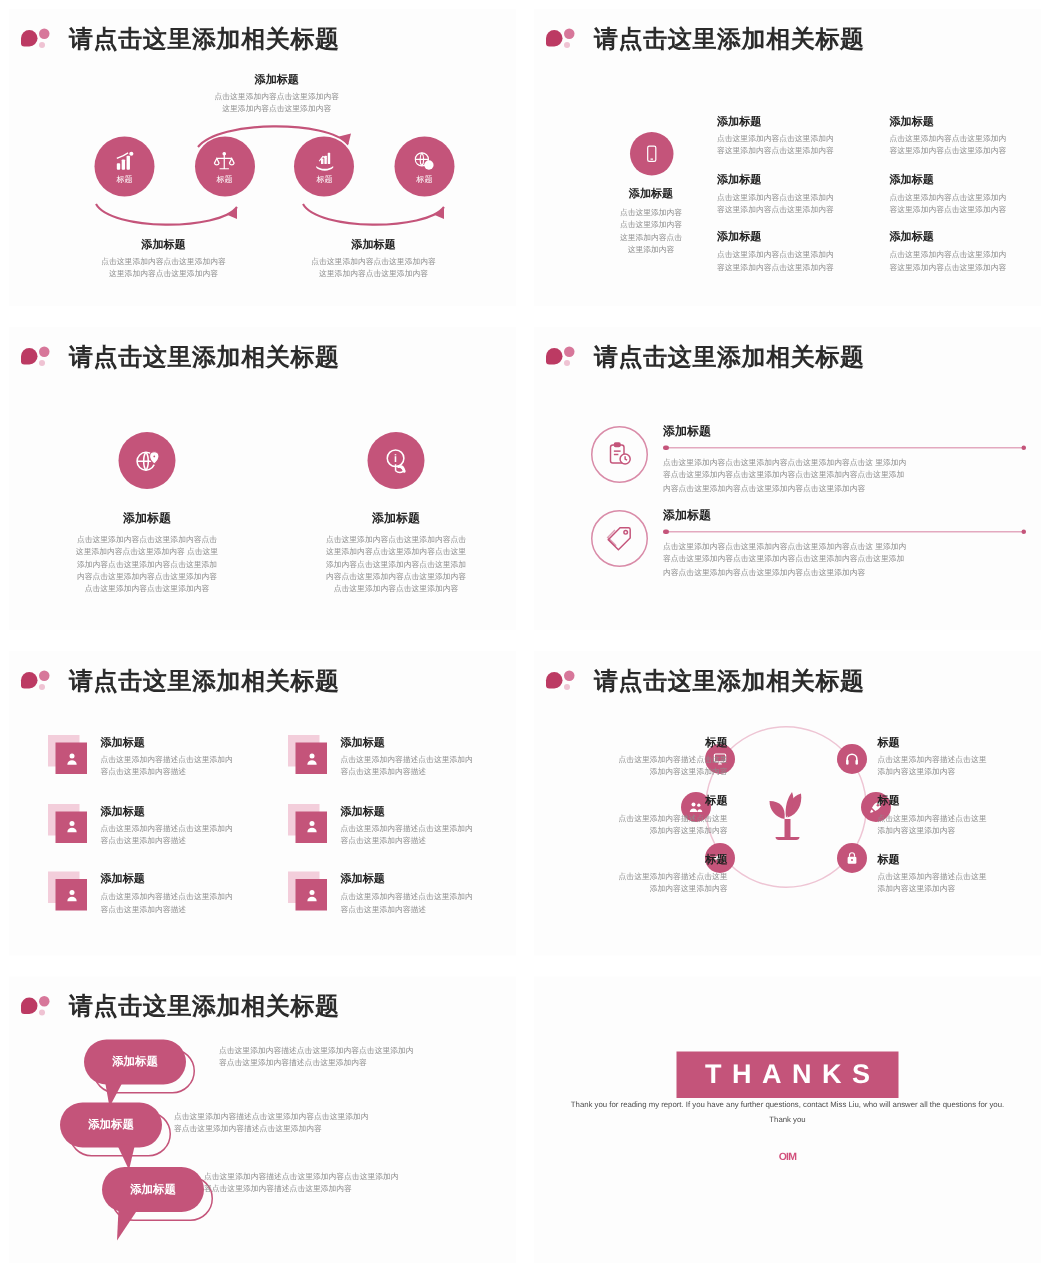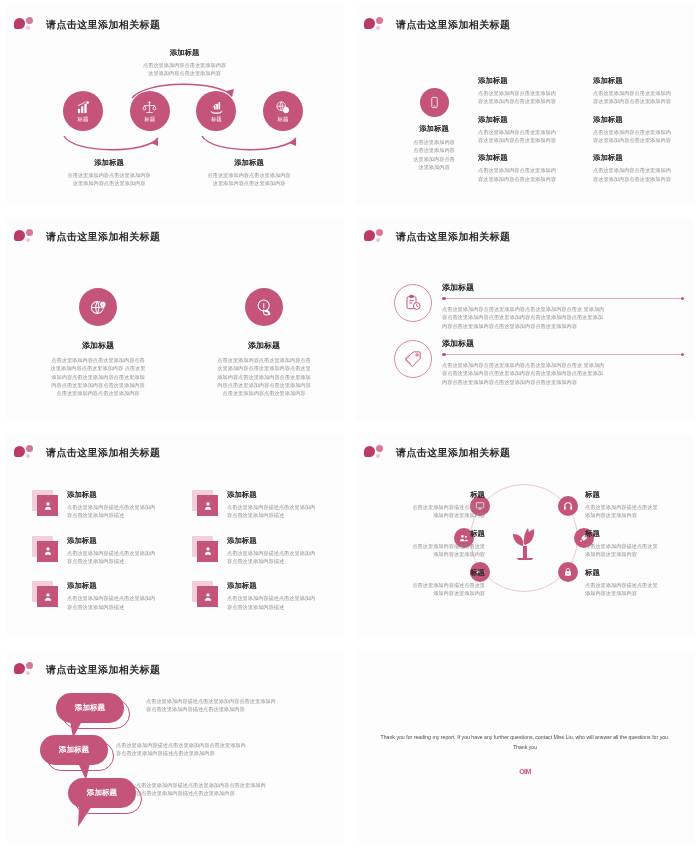--- a/index.html
+++ b/index.html
@@ -26,21 +26,21 @@
     position: absolute;
     left: 6px; top: 6px; right: 6px; bottom: 8px;
     background: #fdfdfd;
   }
   
   .shead { position: absolute; left: 8px; top: 10px; display: flex; align-items: center; gap: 6px; }
   .logo { position: relative; width: 26px; height: 17px; flex: 0 0 26px; }
   .logo .d1 { position: absolute; left: 0; top: 2px; width: 11px; height: 11px; border-radius: 50% 50% 50% 20%; background: #bc3a63; }
   .logo .d2 { position: absolute; left: 12px; top: 1px; width: 7px; height: 7px; border-radius: 50%; background: #d7779a; }
   .logo .d3 { position: absolute; left: 12px; top: 10px; width: 4px; height: 4px; border-radius: 50%; background: #efc3d3; }
-  .stitle { font-size: 10px; font-weight: bold; color: #2b2b2b; letter-spacing: .4px; white-space: nowrap; }
+  .stitle { font-size: 16px; font-weight: bold; color: #2b2b2b; letter-spacing: .4px; white-space: nowrap; }
 
   
   .h-sub { font-size: 7.4px; font-weight: bold; color: #222; }
   .p-sub { font-size: 5.2px; color: #8d8d8d; line-height: 1.6; }
 
   
   .s1-top { position: absolute; left: 96px; top: 42px; width: 165px; text-align: center; }
   .s1-top .h-sub { margin-bottom: 3px; }
   .s1-circles { position: absolute; left: 57px; top: 85px; width: 240px; display: flex; justify-content: space-between; }
   .circ {
@@ -634,18 +634,19 @@
       </div>
       <div class="s7-txt" style="left:130px;top:130px">
         <div class="p-sub ml" style="white-space: pre-line;">点击这里添加内容描述点击这里添加内容点击这里添加内
 容点击这里添加内容描述点击这里添加内容</div>
       </div>
     </div>
   </div>
 
   <div class="slide">
     <div class="slide-inner">
+      <div class="thanks-box">THANKS</div>
       <div class="thanks-p">Thank you for reading my report. If you have any further questions, contact Miss Liu, who will answer all the questions for you. Thank you</div>
       <div class="thanks-mark">OIM</div>
     </div>
   </div>
 
 </div>
 
 </body></html>

